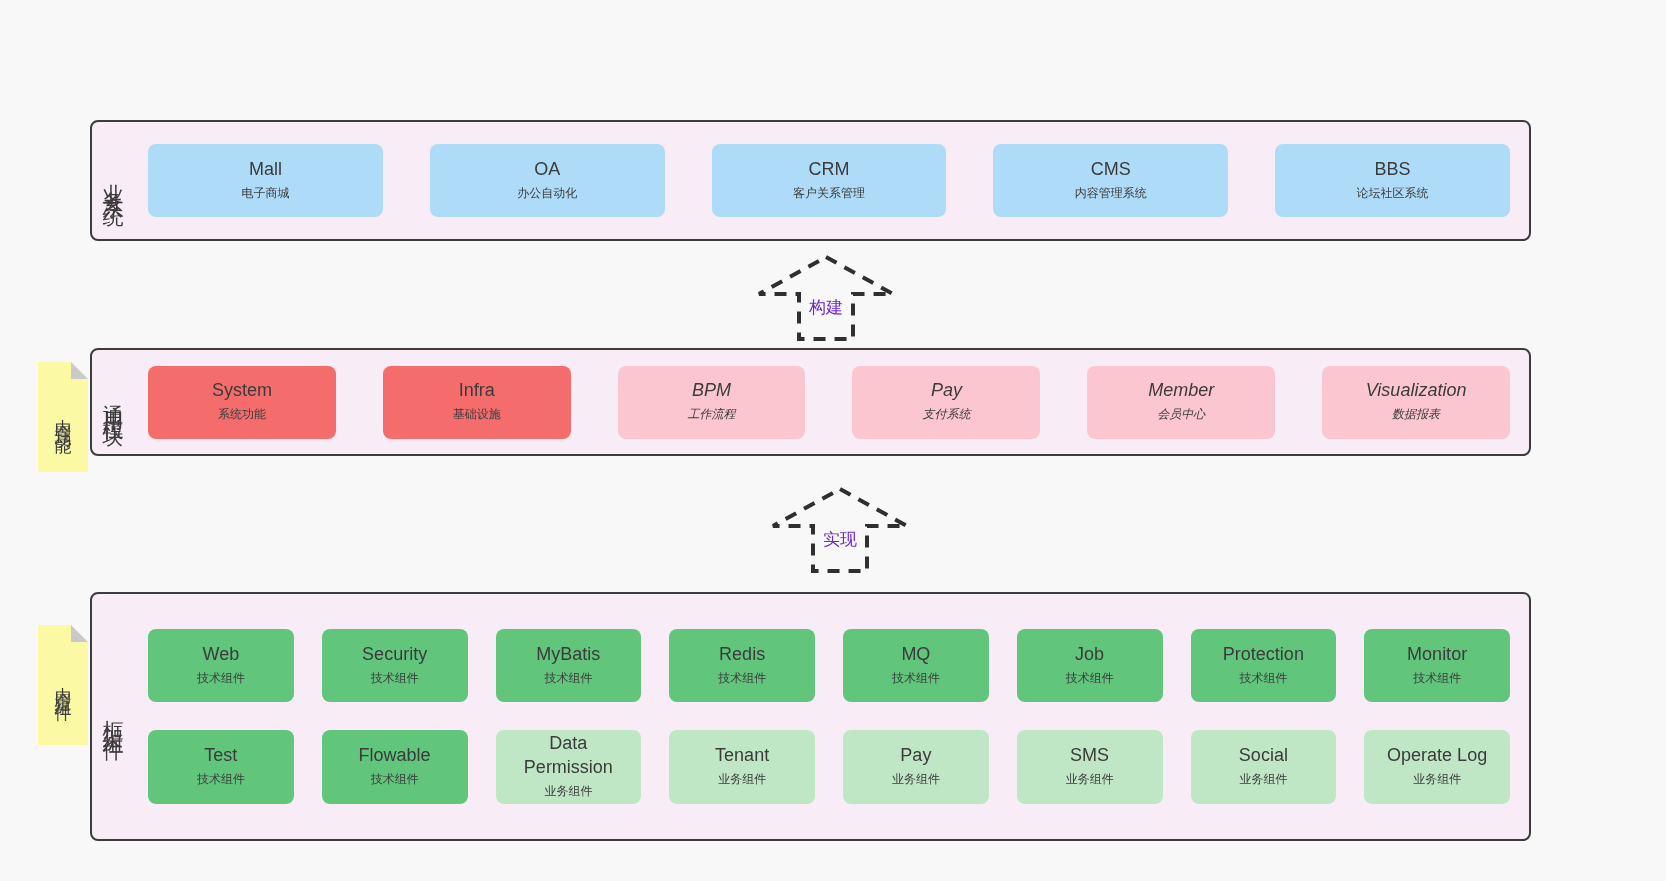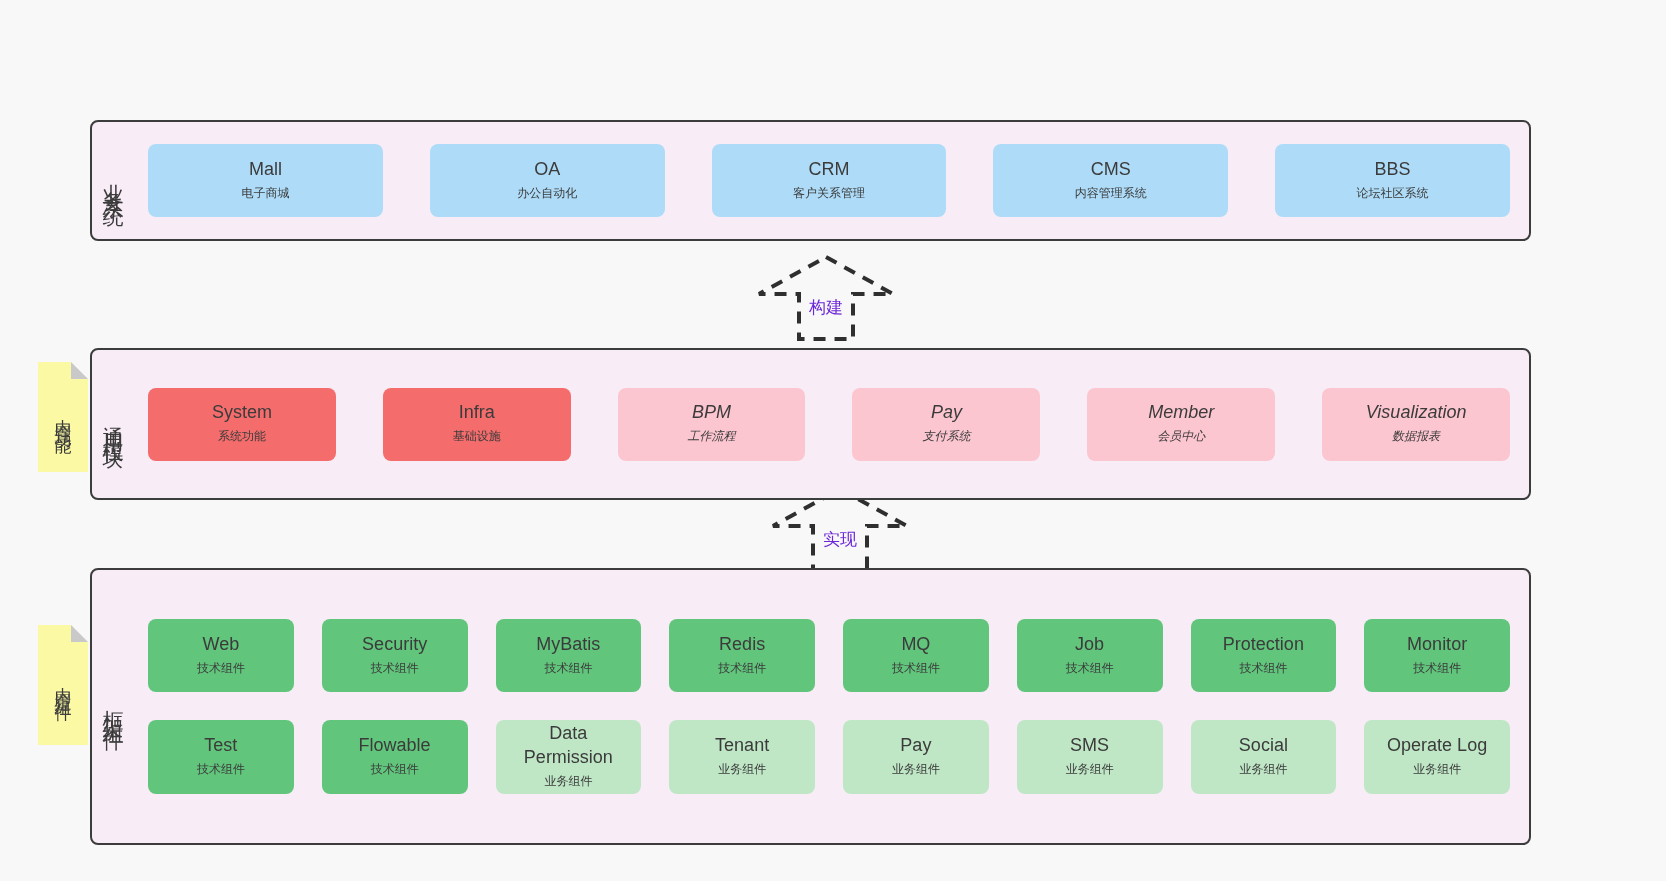--- a/index.html
+++ b/index.html
@@ -8,22 +8,22 @@
     --green-dark-box:#61c57c; --green-light-box:#bfe7c6;
     --note-bg:#fbf9a3; --note-fold:#c9c9c9; --text:#3b3b3b;
   }
   *{box-sizing:border-box; margin:0; padding:0;}
   body{background:var(--page-bg); font-family:"Liberation Sans",sans-serif;}
   .canvas{position:relative; width:1666px; height:881px; background:var(--page-bg); overflow:hidden; color:var(--text);}
 
   .layer{position:absolute; left:90px; width:1441px; background:var(--layer-bg);
          border:2px solid var(--layer-border); border-radius:8px; z-index:1;}
   .layer-1{top:120px; height:121px;}
-  .layer-2{top:348px; height:152px;}
-  .layer-3{top:568px; height:277px;}
+  .layer-2{top:348px; height:108px;}
+  .layer-3{top:592px; height:249px;}
 
   .layer-label{position:absolute; left:11px; top:50%; transform:translateY(-50%);
          writing-mode:vertical-rl; text-orientation:upright; font-size:21px;
          letter-spacing:7px; color:var(--text); line-height:1; white-space:nowrap;}
 
   .box-row{position:absolute; left:56px; right:19px; top:0; bottom:0;
          display:flex; gap:47px; align-items:center;}
   .box{flex:1; height:73px; border-radius:8px; display:flex; flex-direction:column;
          justify-content:center; align-items:center; text-align:center; padding:2px 8px;}
   .box .bn{font-size:18px; line-height:24px;}

